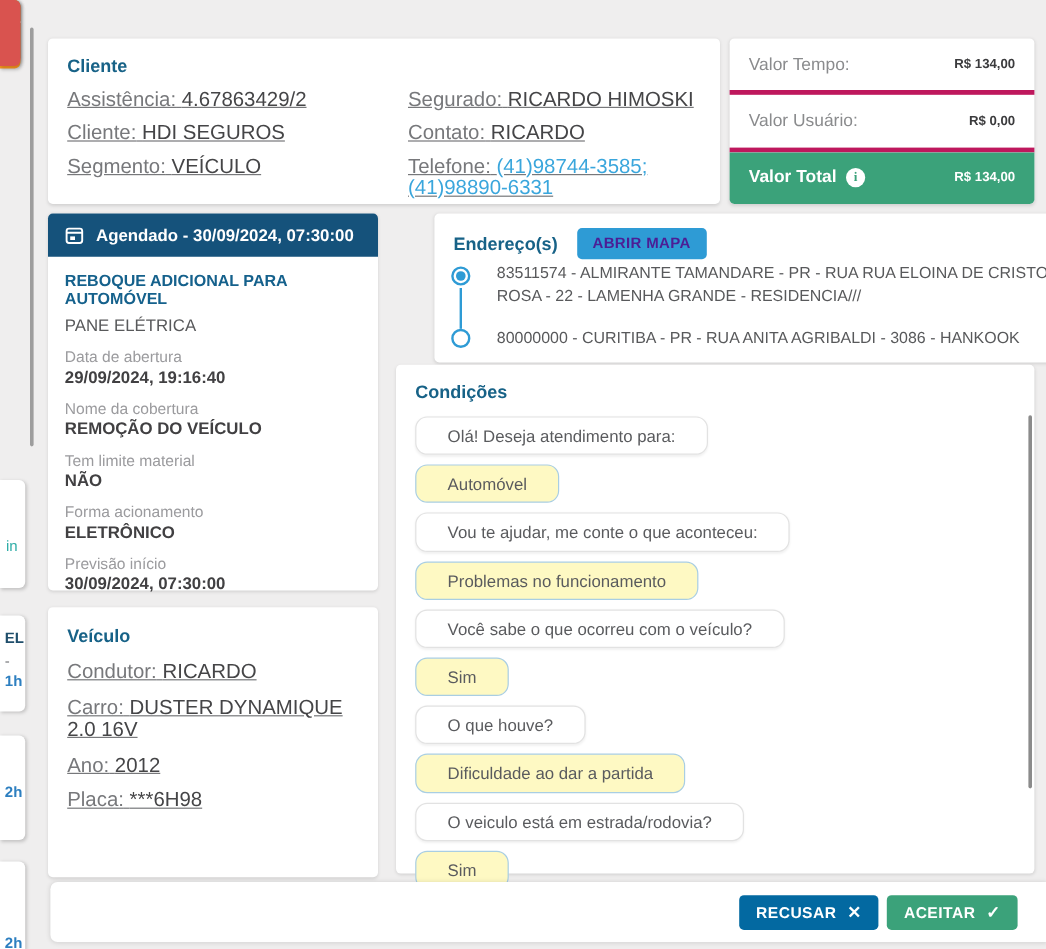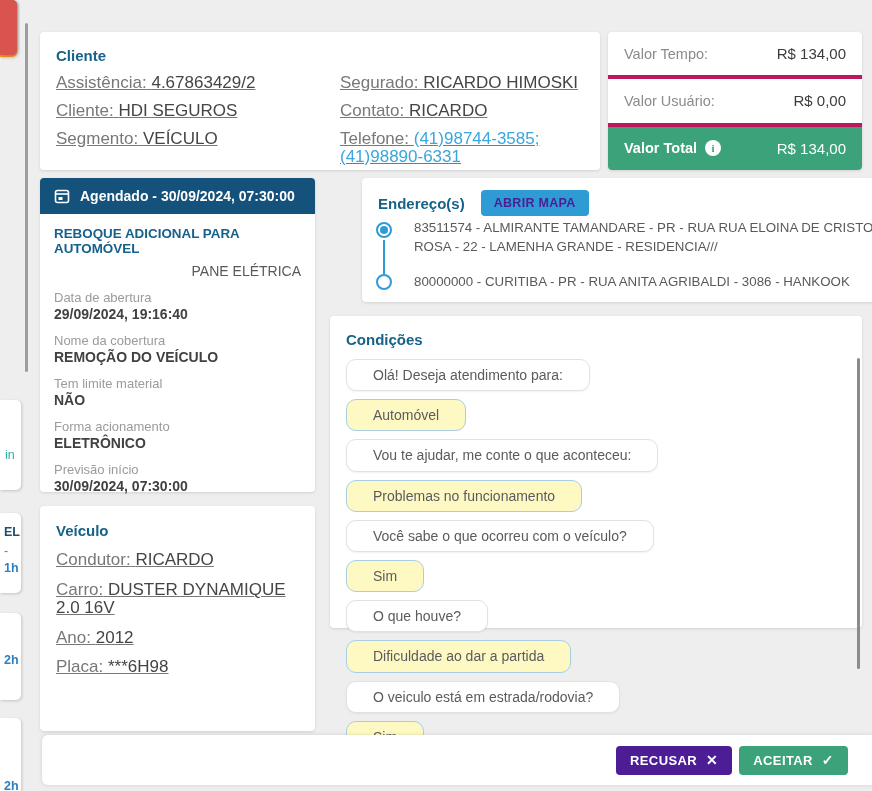--- a/index.html
+++ b/index.html
@@ -37,37 +37,37 @@
   #client-card .cols { display:grid; grid-template-columns:284px 1fr; margin-top:10px; }
   .kv { margin-bottom:10px; font-size:17px; color:#77787b; line-height:1.05;text-decoration:underline; }
   .kv b { color:#454547; font-weight:normal; }
   .kv .link { color:#3aa6dc; }
 
   
   #valor-card { left:608px; top:32px; width:254px; height:138px;
                 display:flex; flex-direction:column; }
   .vrow { flex:1; display:flex; align-items:center; justify-content:space-between;
           padding:0 16px; border-bottom:4px solid #be185d; font-size:14.5px; color:#8a8b8d; }
-  .vrow .val { font-weight:normal; color:#3b3b3d; font-size:15px; }
+  .vrow .val { font-weight:bold; color:#3b3b3d; font-size:11px; }
   .vrow-total { background:#3ba27a; color:#fff; border-bottom:none;
                 border-radius:0 0 4px 4px; }
   .vrow-total .val { color:#fff; }
   .vt-label { display:flex; align-items:center; gap:8px; font-weight:bold; color:#fff; }
   .info-ic { width:16px; height:16px; background:#fff; color:#3ba27a; border-radius:50%;
              display:inline-flex; align-items:center; justify-content:center;
              font-size:11px; font-weight:bold; font-family:"Liberation Serif", serif; }
 
   
   #schedule-card { left:40px; top:178px; width:275px; height:314px; }
   .sched-head { height:36px; background:#15527b; border-radius:4px 4px 0 0;
                 display:flex; align-items:center; gap:10px; padding:0 14px;
                 color:#fff; font-weight:bold; font-size:14px; }
   .sched-body { padding:12px 14px; }
   .svc  { color:#15618c; font-weight:bold; font-size:13.4px; margin-bottom:7px; }
-  .prob { color:#58595b; font-size:14px;text-align:right; }
+  .prob { color:#58595b; font-size:14px; }
   .flabel { color:#9b9b9e; font-size:13px; margin-top:11px; }
   .fvalue { color:#414042; font-weight:bold; font-size:14px; margin-top:1px; }
 
   
   #vehicle-card { left:40px; top:506px; width:275px; height:225px; padding:16px; }
   #vehicle-card .kv { margin-top:12px; margin-bottom:0; }
 
   
   #address-card { left:330px; top:178px; width:532px; height:124px; padding:12px 16px;margin-left:32px; }
   .addr-head { display:flex; align-items:center; gap:16px; }
@@ -77,21 +77,21 @@
   .addr-circle { position:absolute; width:16px; height:16px; border:2px solid #2e9bd5;
                  border-radius:50%; background:#fff; }
   .addr-circle.filled::after { content:""; position:absolute; left:2px; top:2px;
                  width:8px; height:8px; border-radius:50%; background:#2e9bd5; }
   .addr-line { position:absolute; left:21px; top:62px; width:2px; height:34px;
                background:#2e9bd5; }
   .addr-text { position:absolute; left:52px; right:14px; font-size:13.3px;
                color:#58595b; line-height:1.4; }
 
   
-  #conditions-panel { left:330px; top:316px; width:532px; height:312px; padding:15px 16px; }
+  #conditions-panel { left:330px; top:304px; width:532px; height:424px; padding:15px 16px; }
   .bubbles { margin-top:11px; display:flex; flex-direction:column;
              align-items:flex-start; gap:8px; }
   .bubble { padding:6px 26px; border-radius:10px; font-size:14px; color:#5a5b5e;
             line-height:1.3; }
   .bubble.q { background:#fff; border:1px solid #e2e2e2;
               box-shadow:0 1px 2px rgba(0,0,0,.06); }
   .bubble.a { background:#fef9c3; border:1px solid #a9cee3; }
   .cond-scroll { position:absolute; right:2px; top:42px; width:3px; height:311px;
                  background:#8b8b8b; border-radius:2px; }
 
@@ -99,21 +99,21 @@
   #footer-bar { position:absolute; left:42px; top:735px; width:830px; height:50px;
                 background:#fff; border-radius:6px 0 0 6px;
                 box-shadow:0 0 4px rgba(0,0,0,.12);
                 display:flex; align-items:center; justify-content:flex-end;
                 gap:7px; padding-right:24px; }
   .act-btn { height:29px; border:none; border-radius:4px; color:#fff;
              font-weight:bold; font-size:13px; letter-spacing:.4px;
              display:flex; align-items:center; gap:9px; padding:0 14px;
              cursor:pointer; font-family:inherit; }
   .act-btn .gl { font-size:14px; font-weight:bold; }
-  .btn-reject { background:#4c1d95; }
+  .btn-reject { background:#0369a1; }
   .btn-accept { background:#3ba27a; }
 </style>
 </head>
 <body>
 
 <div class="lc lc-slate">
   <span class="t-white" style="left:4px;top:19px;">E</span>
 </div>
 <div class="lc lc-orange">
   <span class="t-white" style="left:2px;top:8px;">EL</span>

